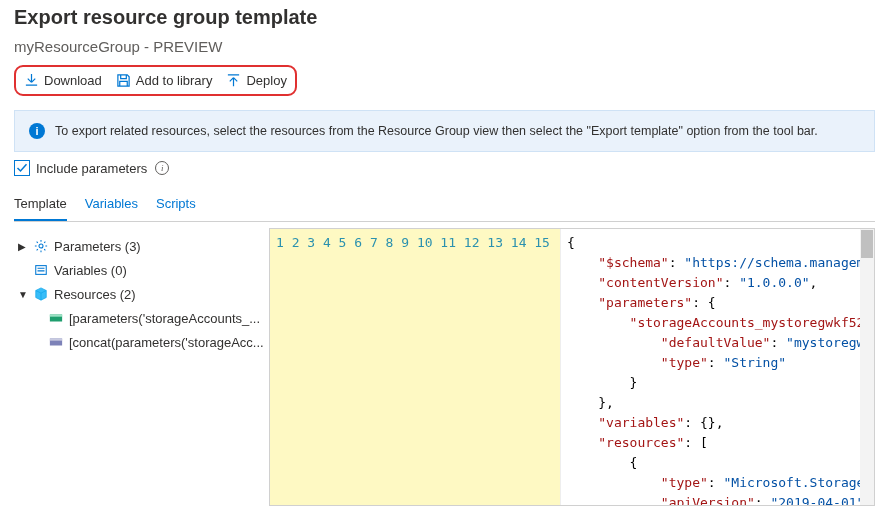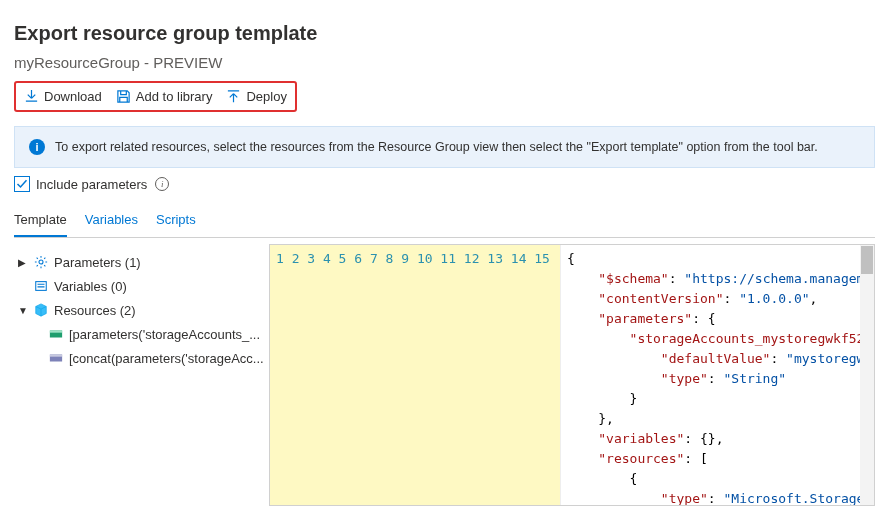--- a/index.html
+++ b/index.html
@@ -1,25 +1,25 @@
 <!DOCTYPE html>
 <html><head>
 <meta charset="utf-8">
 <style>
 * { box-sizing: border-box; margin: 0; padding: 0; }
 body { font-family: "Segoe UI", Arial, sans-serif; font-size: 13px; color: #323130; background: #fff; width: 889px; height: 506px; overflow: hidden; }
 .panel { display: flex; flex-direction: column; height: 100%; padding: 0 14px; }
-.header { display: flex; justify-content: space-between; align-items: flex-start; padding-top: 22px; }
+.header { display: flex; justify-content: space-between; align-items: flex-start; padding-top: 6px; }
 .header-left { display: flex; flex-direction: column; }
 .title { font-size: 20px; font-weight: 600; color: #323130; }
 .subtitle { font-size: 15px; color: #605e5c; margin-top: 9px; }
 .header-right { display: flex; align-items: center; gap: 12px; }
 .doc-link { color: #0078d4; font-size: 13px; display: flex; align-items: center; gap: 4px; cursor: pointer; }
 .close-btn { font-size: 18px; color: #605e5c; cursor: pointer; padding: 0 4px; }
-.toolbar { display: flex; gap: 14px; margin-top: 10px; padding: 6px 8px; border: 2px solid #e03030; border-radius: 3px; width: fit-content; }
+.toolbar { display: flex; gap: 14px; margin-top: 10px; padding: 6px 8px; border: 2px solid #e03030; border-radius: 9px; width: fit-content; }
 .tb-btn { display: flex; align-items: center; gap: 5px; color: #323130; cursor: pointer; font-size: 13px; }
 .tb-btn svg { flex-shrink: 0; }
 .info-bar { margin-top: 14px; background: #eaf2fb; border: 1px solid #cfe2f5; padding: 12px 14px; display: flex; align-items: center; gap: 10px; font-size: 12.5px; color: #323130; }
 .info-icon { width: 16px; height: 16px; background: #0078d4; border-radius: 50%; color: #fff; display: flex; align-items: center; justify-content: center; font-size: 11px; font-weight: bold; flex-shrink: 0; }
 .include-row { display: flex; align-items: center; gap: 6px; margin-top: 8px; font-size: 13px; }
 .checkbox { width: 16px; height: 16px; border: 1px solid #0078d4; display: flex; align-items: center; justify-content: center; cursor: pointer; }
 .checkbox svg { display: block; }
 .info-circ { width: 14px; height: 14px; border: 1px solid #605e5c; border-radius: 50%; display: flex; align-items: center; justify-content: center; font-size: 9px; color: #605e5c; cursor: pointer; margin-left: 2px; font-style: italic; font-family: serif; }
 .tabs { display: flex; gap: 18px; border-bottom: 1px solid #d0d0d0; margin-top: 12px; }
 .tab { padding: 8px 0; font-size: 13px; cursor: pointer; color: #0078d4; border-bottom: 2px solid transparent; }
@@ -96,21 +96,21 @@
   <div class="body">
     <div class="tree">
       <div class="tree-row">
         <span class="arrow">▶</span>
         <span class="node-icon">
             <svg width="14" height="14" viewBox="0 0 16 16">
               <circle cx="8" cy="8" r="2.3" fill="none" stroke="#0078d4" stroke-width="1.2"></circle>
               <path fill="none" stroke="#0078d4" stroke-width="1.2" d="M8 1v2M8 13v2M1 8h2M13 8h2M3 3l1.4 1.4M11.6 11.6L13 13M13 3l-1.4 1.4M4.4 11.6L3 13"></path>
             </svg>
           </span>
-        <span>Parameters (1)</span>
+        <span>Parameters (3)</span>
       </div>
       <div class="tree-row">
         <span class="arrow"></span>
         <span class="node-icon">
             <svg width="14" height="14" viewBox="0 0 16 16">
               <rect x="2" y="3" width="12" height="10" fill="none" stroke="#0078d4" stroke-width="1.2"></rect>
               <path stroke="#0078d4" stroke-width="1.2" d="M4 6h8M4 9h8"></path>
             </svg>
           </span>
         <span>Variables (0)</span>

